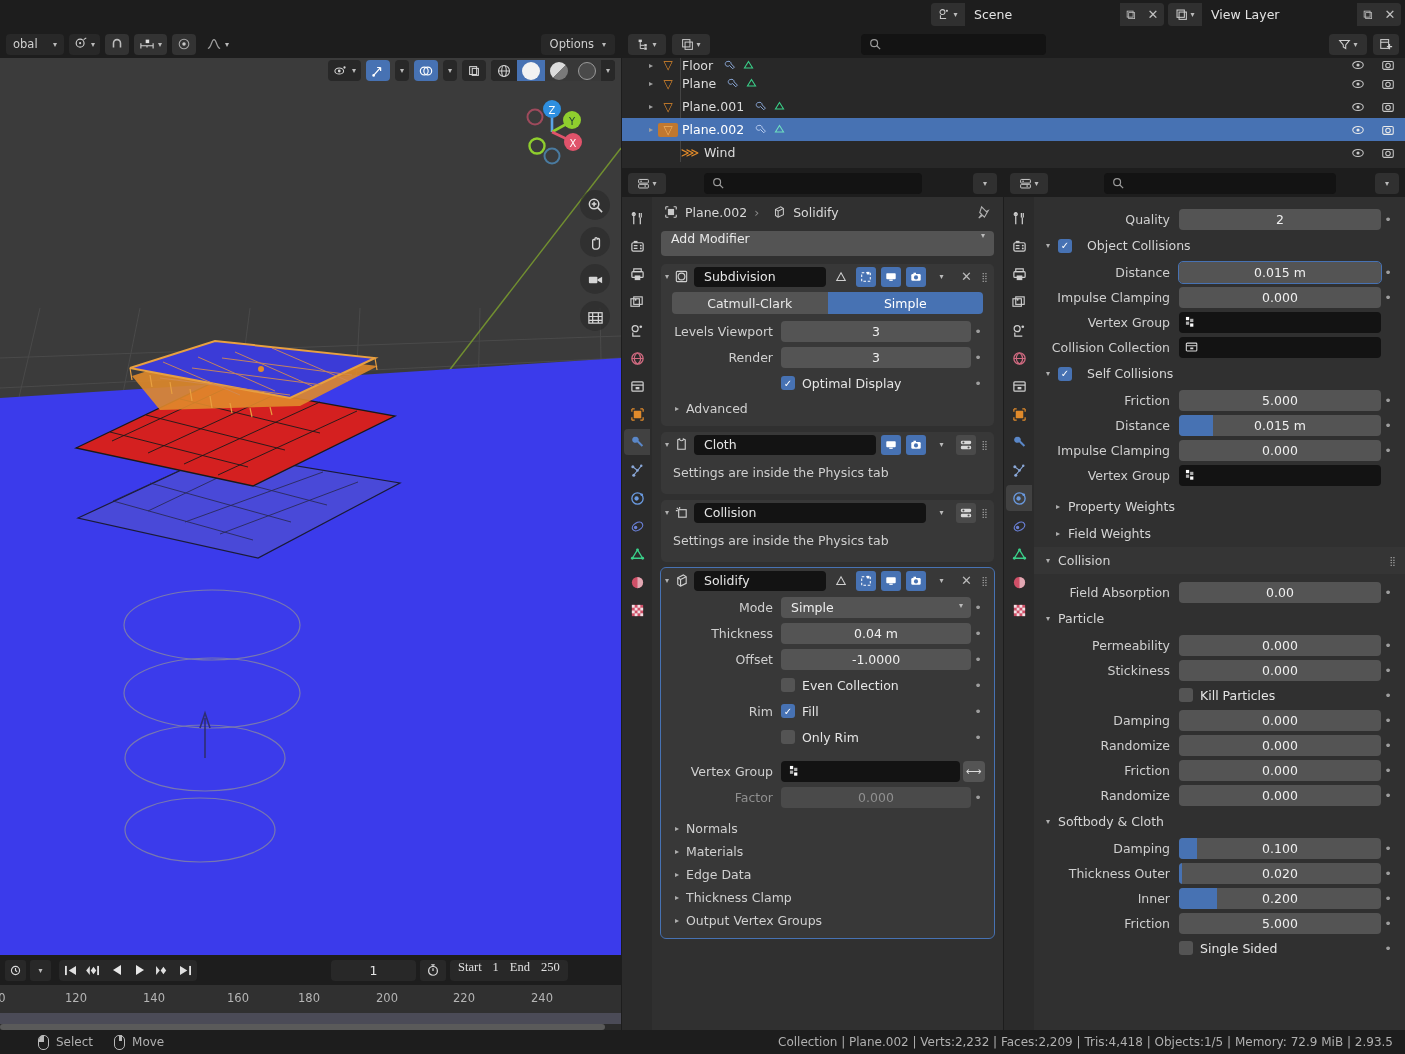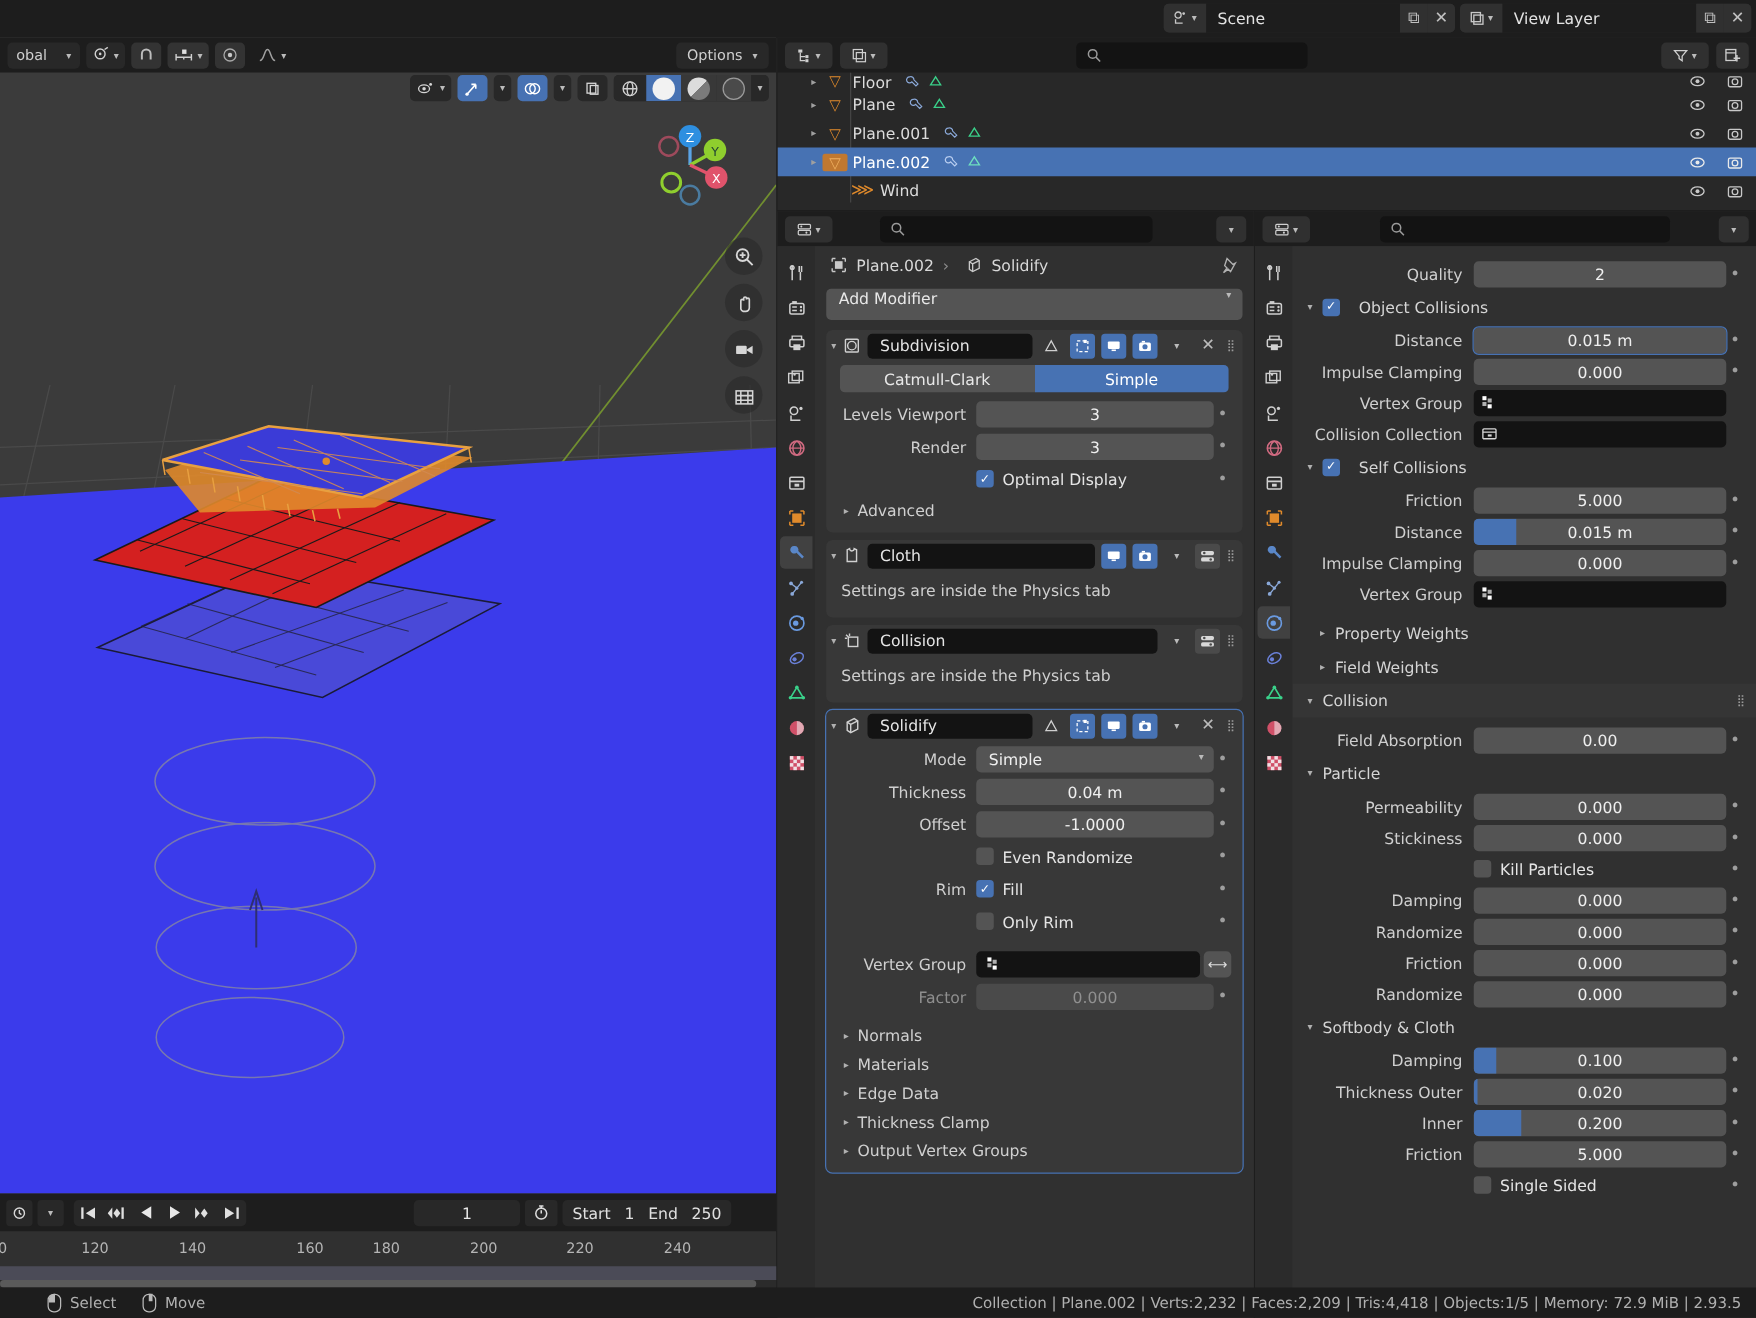--- a/index.html
+++ b/index.html
@@ -51,22 +51,22 @@
   
   #timeline { position:absolute; left:0; top:955px; width:621px; height:75px; background:#303030;}
   #tlheader { height:30px; background:#1d1d1d; display:flex; align-items:center; padding:0 5px; gap:4px;}
   .tlbtn { height:21px; min-width:21px; border-radius:3px; background:#282828;
            display:flex;align-items:center;justify-content:center; color:#d8d8d8; font-size:11px;}
   .playgrp { display:flex; background:#282828; border-radius:4px; overflow:hidden; margin-left:4px;}
   .playgrp > div { width:23px; height:21px; display:flex;align-items:center;justify-content:center;
                    color:#e0e0e0; font-size:11px;}
   .framefield { width:85px; height:21px; background:#282828; border-radius:4px;
                 display:flex;align-items:center;justify-content:center; color:#e6e6e6;}
-  .se { height:21px; background:#282828; border-radius:4px; display:flex; align-items:center;
-        padding:0 8px; gap:11px; color:#e0e0e0;}
+  .se { height:21px; background:#282828; border-radius:4px; display:flex; align-items:flex-start;
+        padding:0 8px; gap:11px; color:#e0e0e0;font-family:Liberation Serif, serif;}
   #tlruler { position:relative; height:30px; }
   .tick { position:absolute; top:6px; color:#b5b5b5; font-size:11.5px; transform:translateX(-50%);}
   #tlstrip { position:absolute; left:0; top:58px; width:621px; height:11px; background:#4b4b57;}
   #tlscroll { position:absolute; left:0; top:69px; width:621px; height:6px; background:#2b2b2b;}
   #tlscroll i { position:absolute; left:0; top:0; height:6px; width:605px; background:#5a5a5a; border-radius:3px;}
 
   
   #outliner { position:absolute; left:622px; top:30px; width:783px; height:138px; background:#282828;}
   #olhdr { height:28px; background:#1d1d1d; display:flex; align-items:center; padding:0 6px; gap:6px;}
   .searchbox { height:21px; background:#131313; border-radius:4px; display:flex; align-items:center;
@@ -468,21 +468,21 @@
       <span>Start</span>
       <span>1</span>
       <span>End</span>
       <span>250</span>
     </div>
   </div>
   <div id="tlruler">
     <span class="tick" style="left:2px;">0</span>
     <span class="tick" style="left:76px;">120</span>
     <span class="tick" style="left:154px;">140</span>
-    <span class="tick" style="left:248px;">160</span>
+    <span class="tick" style="left:238px;">160</span>
     <span class="tick" style="left:309px;">180</span>
     <span class="tick" style="left:387px;">200</span>
     <span class="tick" style="left:464px;">220</span>
     <span class="tick" style="left:542px;">240</span>
   </div>
   <div id="tlstrip"></div>
   <div id="tlscroll">
       <i></i>
     </div>
 </div>
@@ -981,21 +981,21 @@
       </div>
       <div class="frow">
         <span class="flbl">Offset</span>
         <span class="fval">-1.0000</span>
         <span class="anim">•</span>
       </div>
       <div class="frow">
         <span class="flbl"></span>
         <span style="flex:1;display:flex;align-items:center;">
           <i class="chk"></i>
-          <span>Even Randomize</span>
+          <span>Even Collection</span>
         </span>
         <span class="anim">•</span>
       </div>
       <div class="frow">
         <span class="flbl">Rim</span>
         <span style="flex:1;display:flex;align-items:center;">
           <i class="chk on">✓</i>
           <span>Fill</span>
         </span>
         <span class="anim">•</span>

